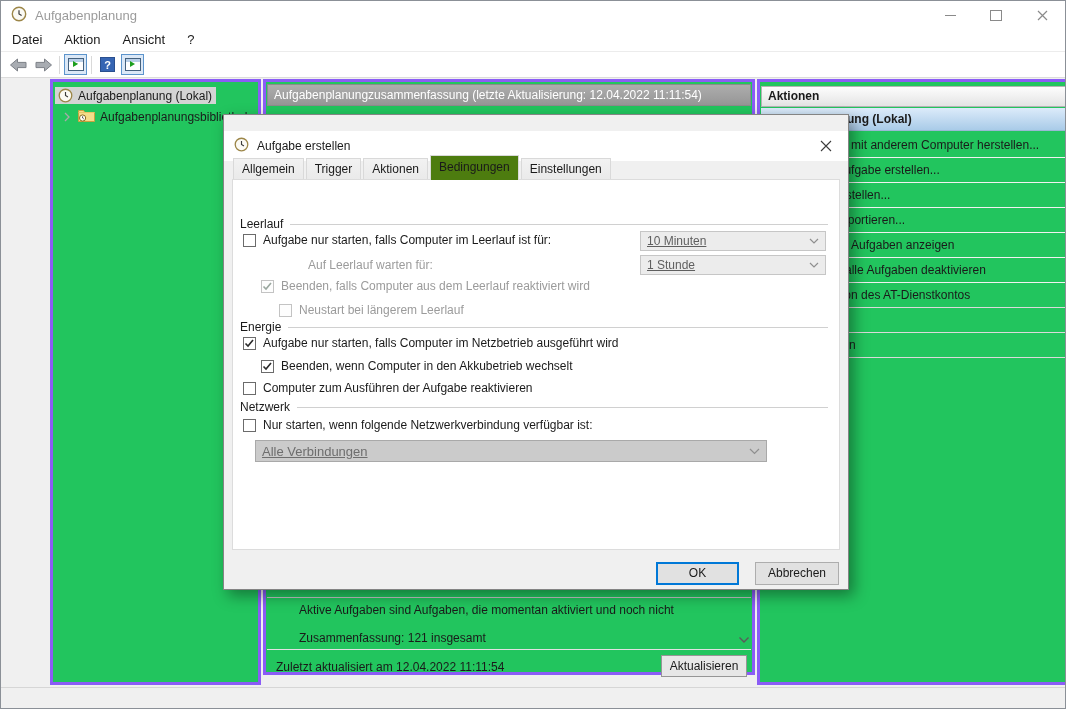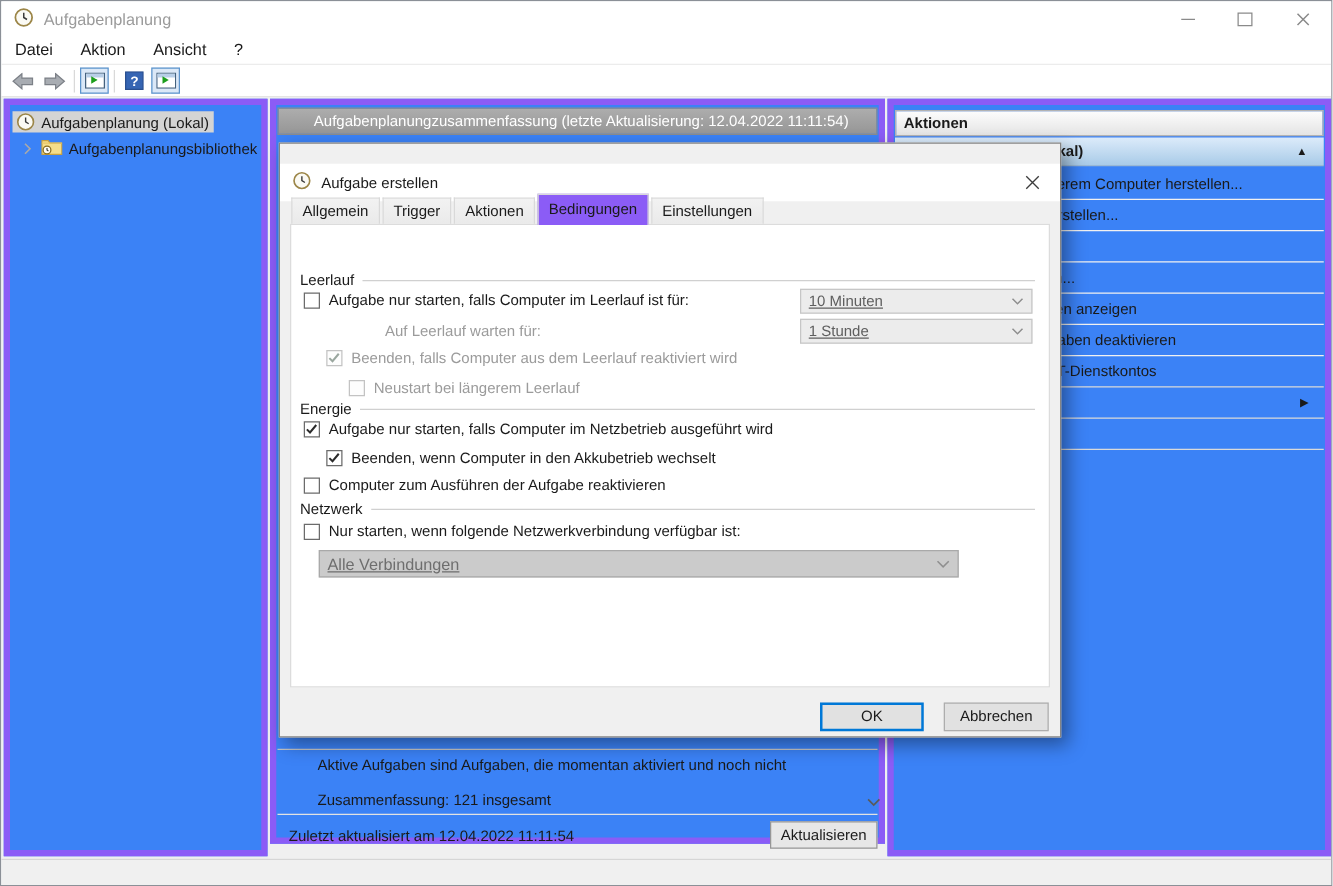--- a/index.html
+++ b/index.html
@@ -16,31 +16,31 @@
   .glyph-max{width:10px;height:9px;border:1px solid #8a8a8a;}
   .menubar{position:absolute;left:0;top:28px;right:0;height:22px;background:#fff;display:flex;align-items:center;font-size:13px;border-bottom:1px solid #ececec;}
   .menu-item{padding:0 11px;height:22px;line-height:22px;}
   .toolbar{position:absolute;left:0;top:51px;right:0;height:25px;background:#fff;display:flex;align-items:center;border-bottom:1px solid #dcdcdc;}
   .tb-sep{width:1px;height:18px;background:#d9d9d9;margin:0 3px;}
   .tb-btn{width:23px;height:21px;display:flex;align-items:center;justify-content:center;margin:0 1px;}
   .tb-btn.hl{background:#dbe8f7;border:1px solid #5c94cc;box-sizing:border-box;}
 
   
   .workspace{position:absolute;left:0;top:77px;right:0;height:609px;background:#f0f0f0;}
-  .panel{position:absolute;background:#3b82f6;border:5px solid #8b5cf6;box-sizing:border-box;}
+  .panel{position:absolute;background:#22c55e;border:3px solid #8b5cf6;box-sizing:border-box;margin-left:47px;}
   .tree-panel{left:2px;top:1px;width:211px;height:606px;}
   .tree-row1{display:flex;align-items:center;margin-top:5px;}
   .tree-sel{display:flex;align-items:center;background:#d4d4d4;padding:1px 4px 1px 3px;margin-left:2px;}
   .tree-row2{display:flex;align-items:center;margin-top:4px;margin-left:10px;}
   .tree-label{margin-left:5px;}
 
   .center-panel{left:215px;top:1px;width:492px;height:596px;}
   .center-header{position:absolute;left:1px;top:2px;right:1px;height:22px;
     background:linear-gradient(#adadad,#969696);border:1px solid #8c8c8c;box-sizing:border-box;
-    color:#fff;line-height:20px;padding-left:6px;white-space:nowrap;overflow:hidden;text-align:center;}
+    color:#fff;line-height:20px;padding-left:6px;white-space:nowrap;overflow:hidden;}
   .lower-rule{position:absolute;left:1px;right:1px;top:515px;border-top:1px solid #c4c4c4;}
   .active-tasks-text{position:absolute;left:33px;top:521px;width:440px;white-space:nowrap;overflow:hidden;color:#1a1a1a;}
   .summary-text{position:absolute;left:33px;top:549px;white-space:nowrap;}
   .summary-chev{position:absolute;left:472px;top:551px;}
   .footer-rule{position:absolute;left:1px;right:1px;top:567px;border-top:1px solid #e2e2e2;}
   .last-updated{position:absolute;left:10px;top:578px;white-space:nowrap;}
   .refresh-btn{position:absolute;left:395px;top:573px;width:86px;height:22px;background:#e7e7e7;border:1px solid #969696;
     box-sizing:border-box;text-align:center;line-height:20px;}
 
   .actions-panel{left:709px;top:1px;width:355px;height:606px;}
@@ -61,21 +61,21 @@
 
   
   .dialog{position:absolute;left:222px;top:113px;width:626px;height:476px;background:#f0f0f0;
     border:1px solid #848484;box-shadow:5px 6px 14px rgba(0,0,0,.38);box-sizing:border-box;z-index:10;}
   .dlg-titlebar{position:absolute;left:0;top:16px;right:0;height:30px;background:#fff;display:flex;align-items:center;}
   .dlg-title{margin-left:8px;}
   .dlg-close{position:absolute;right:0;top:0;width:45px;height:30px;display:flex;align-items:center;justify-content:center;}
   .dlg-tabs{position:absolute;left:9px;top:41px;height:23px;display:flex;align-items:flex-end;z-index:3;}
   .tab{height:20px;line-height:20px;padding:0 8px;background:linear-gradient(#f2f2f2,#eaeaea);
     border:1px solid #d9d9d9;border-bottom:none;margin-right:2px;box-sizing:content-box;}
-  .tab.active{height:24px;line-height:22px;background:#8b5cf6;position:relative;top:1px;z-index:4;}
+  .tab.active{height:24px;line-height:22px;background:#4d7c0f;position:relative;top:1px;z-index:4;}
   .dlg-page{position:absolute;left:8px;top:64px;width:608px;height:371px;background:#fff;border:1px solid #dcdcdc;box-sizing:border-box;z-index:2;}
   .dlg-desc{position:absolute;left:16px;top:8px;width:578px;line-height:15px;}
   .group{position:absolute;left:7px;right:11px;display:flex;align-items:center;}
   .group .rule{flex:1;border-top:1px solid #d0d0d0;margin-left:7px;}
   .cbrow{position:absolute;display:flex;align-items:center;white-space:nowrap;}
   .cb{width:13px;height:13px;background:#fff;border:1px solid #6b6b6b;box-sizing:border-box;
       display:inline-flex;align-items:center;justify-content:center;margin-right:7px;flex:none;}
   .cb.dis{border-color:#c3c3c3;background:#fdfdfd;}
   .cb svg{display:block;}
   .lbl-dis{color:#9b9b9b;}

